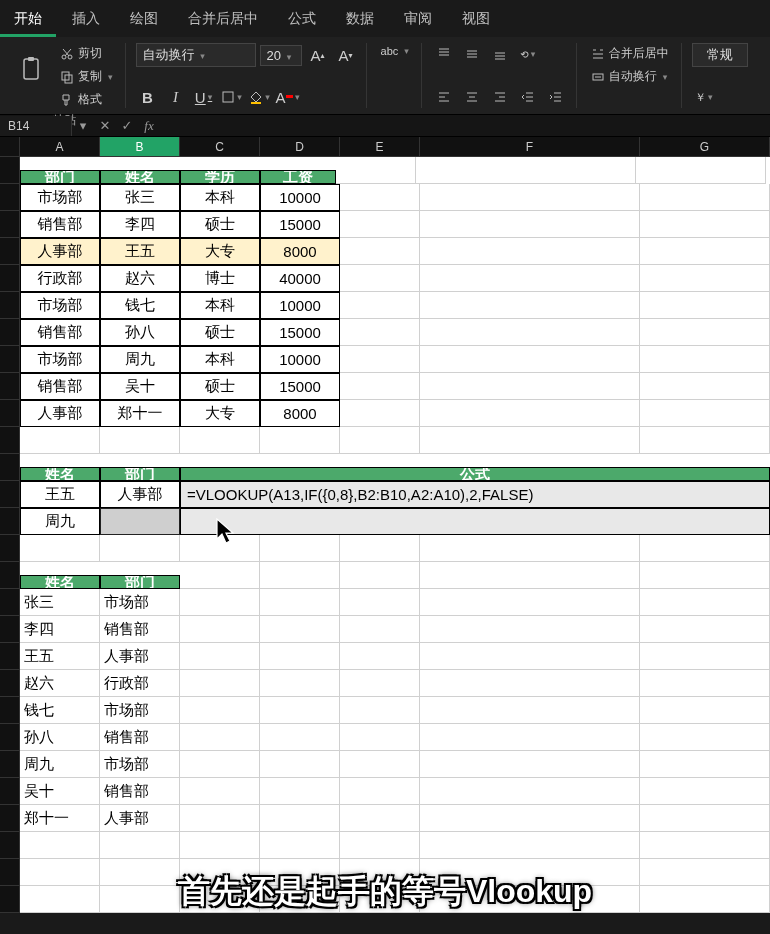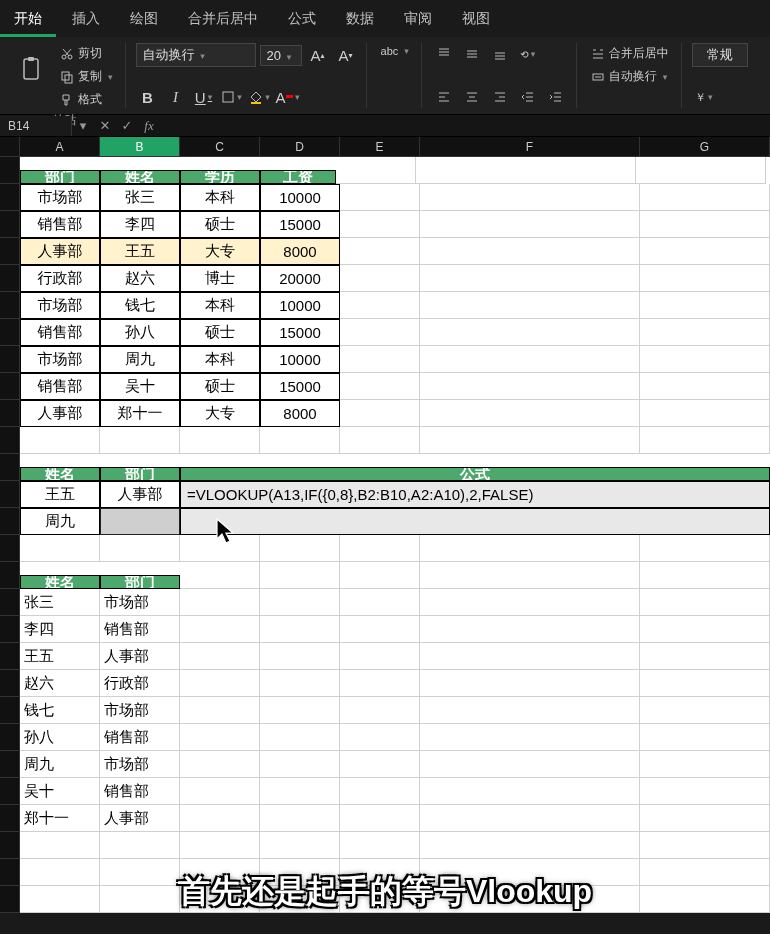--- a/index.html
+++ b/index.html
@@ -285,21 +285,21 @@
         <div class="cell tbl hl" style="width: 80px;">8000</div>
         <div class="cell " style="width: 80px;"></div>
         <div class="cell " style="width: 220px;"></div>
         <div class="cell " style="width: 130px;"></div>
       </div>
       <div class="srow">
         <div class="row-header"></div>
         <div class="cell tbl" style="width: 80px;">行政部</div>
         <div class="cell tbl" style="width: 80px;">赵六</div>
         <div class="cell tbl" style="width: 80px;">博士</div>
-        <div class="cell tbl" style="width: 80px;">20000</div>
+        <div class="cell tbl" style="width: 80px;">40000</div>
         <div class="cell " style="width: 80px;"></div>
         <div class="cell " style="width: 220px;"></div>
         <div class="cell " style="width: 130px;"></div>
       </div>
       <div class="srow">
         <div class="row-header"></div>
         <div class="cell tbl" style="width: 80px;">市场部</div>
         <div class="cell tbl" style="width: 80px;">钱七</div>
         <div class="cell tbl" style="width: 80px;">本科</div>
         <div class="cell tbl" style="width: 80px;">10000</div>

